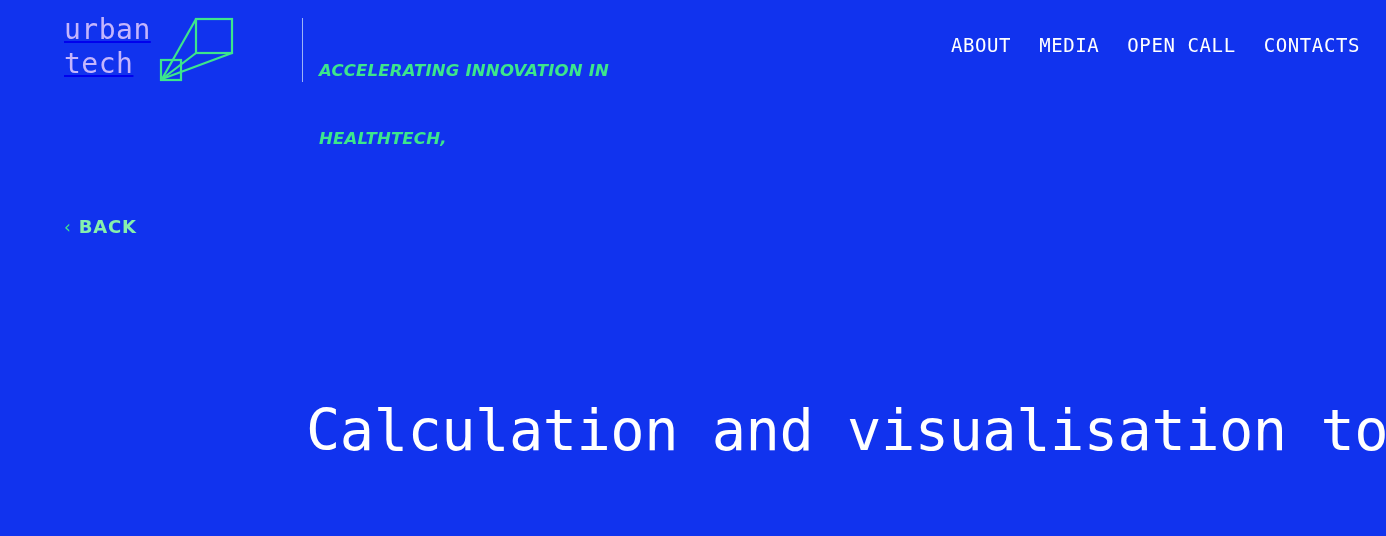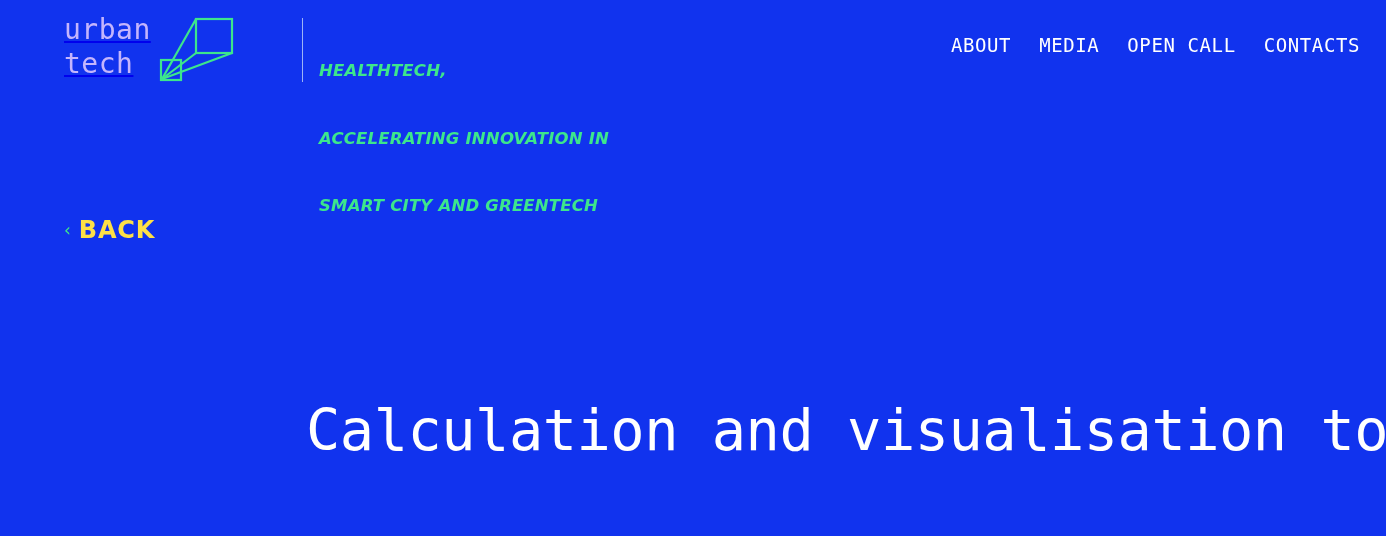--- a/index.html
+++ b/index.html
@@ -119,23 +119,23 @@
   }
   .back-chevron {
     color: #3de68c;
     font-family: "DejaVu Sans", "Liberation Sans", sans-serif;
     font-size: 17px;
     font-weight: 400;
     line-height: 1;
     display: block;
   }
   .back-label {
-    color: #fde047;
+    color: #86efac;
     font-family: "DejaVu Sans", "Liberation Sans", sans-serif;
-    font-size: 24px;
+    font-size: 18px;
     font-weight: bold;
     letter-spacing: 0.8px;
     line-height: 1;
     text-align: center;
   }
 
   .page-title {
     position: absolute;
     left: 306px;
     top: 0;
@@ -168,23 +168,22 @@
           <line x1="5" y1="65" x2="39" y2="39"></line>
           <line x1="5" y1="65" x2="75" y2="39"></line>
         </g>
       </svg>
     </span>
   </a>
 
   <div class="divider"></div>
 
   <div class="tagline">
+    <span class="tagline-line">ACCELERATING INNOVATION IN</span>
     <span class="tagline-line">HEALTHTECH,</span>
-    <span class="tagline-line">ACCELERATING INNOVATION IN</span>
-    <span class="tagline-line">SMART CITY AND GREENTECH</span>
   </div>
 
   <nav class="nav">
     <a class="nav-item" href="#">ABOUT</a>
     <a class="nav-item" href="#">MEDIA</a>
     <a class="nav-item" href="#">OPEN CALL</a>
     <a class="nav-item" href="#">CONTACTS</a>
   </nav>
 
 </div>

